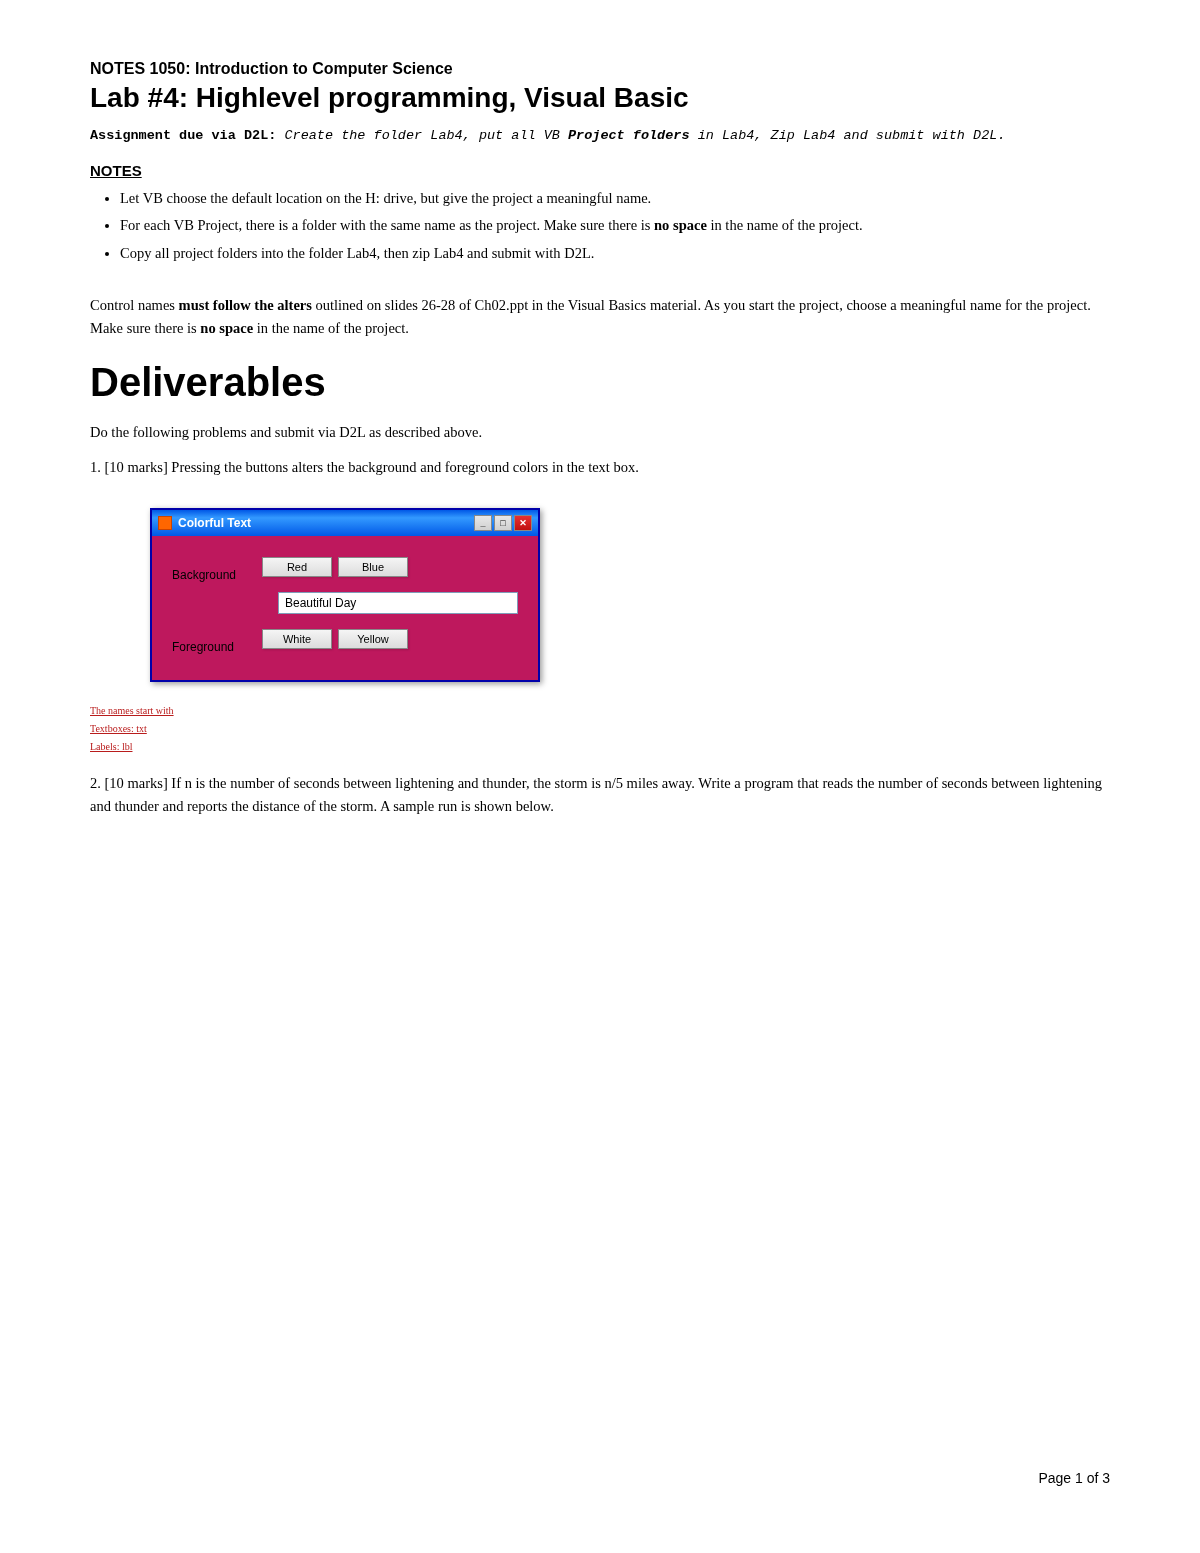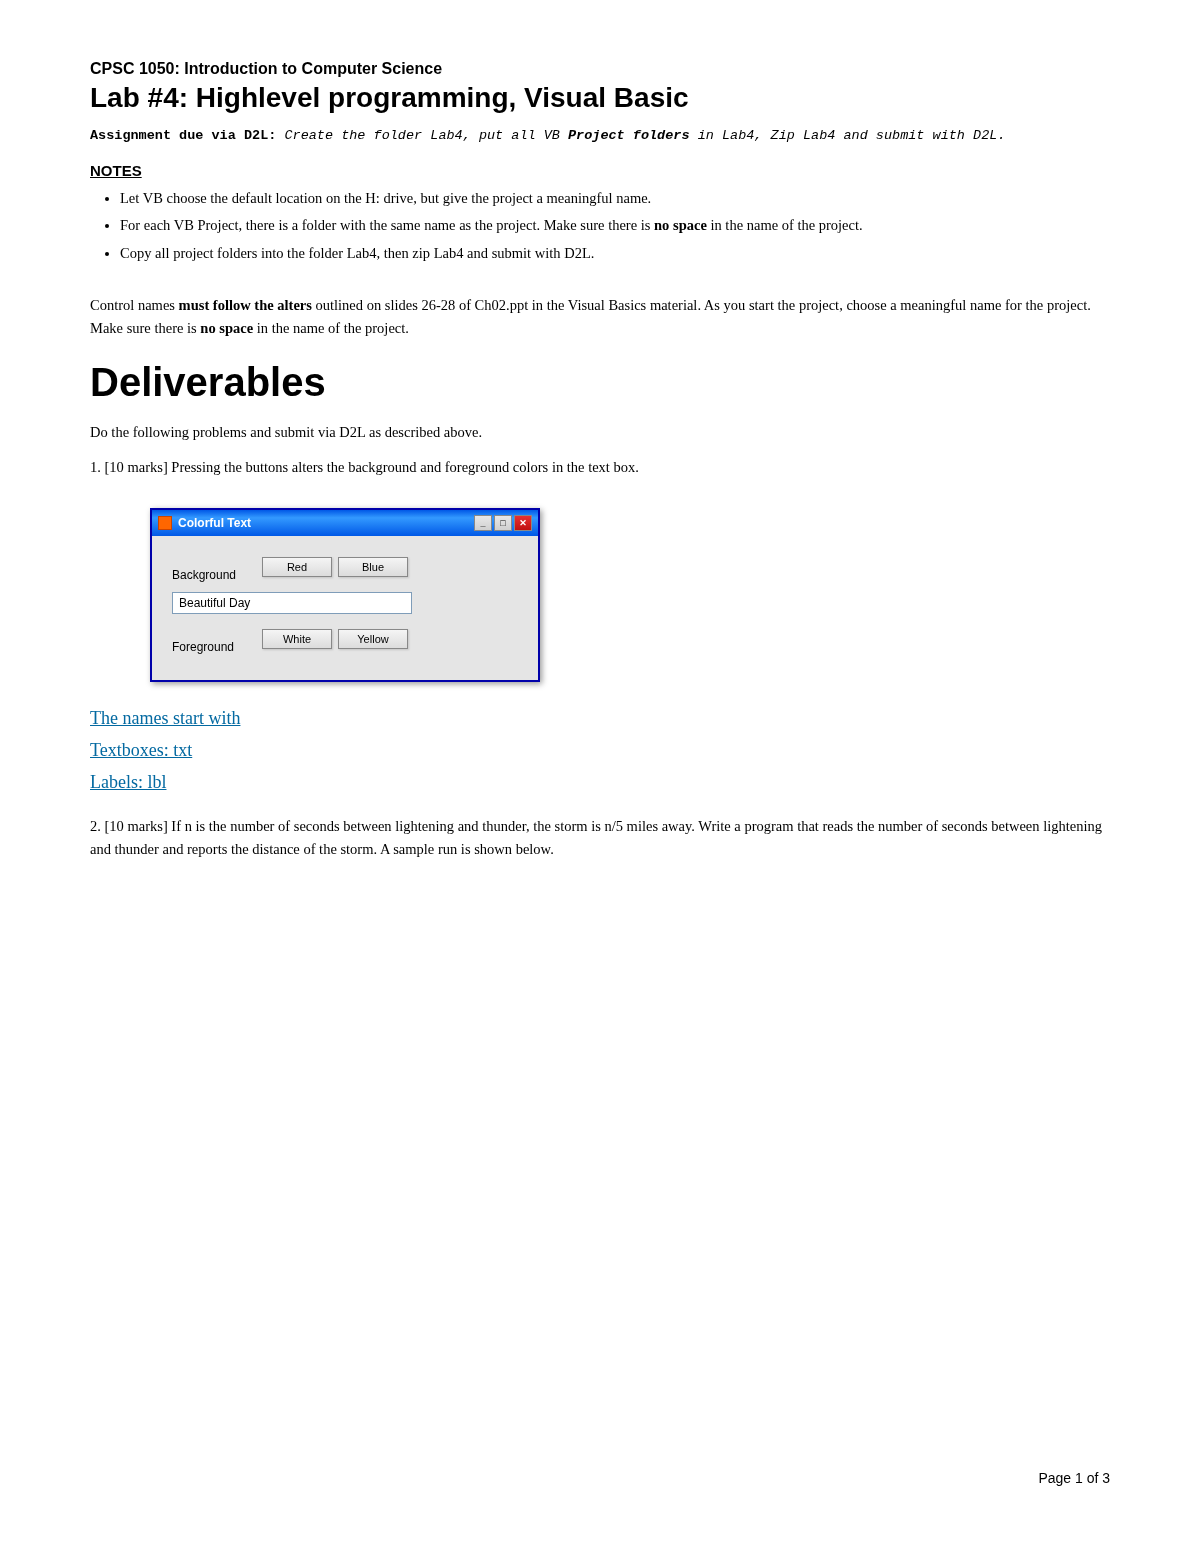--- a/index.html
+++ b/index.html
@@ -90,21 +90,21 @@
     }
 
     
     .dialog-container {
       margin: 16px 0 16px 60px;
       display: inline-block;
     }
 
     .dialog-box {
       border: 2px solid #0000aa;
-      background: #e5e5e5;
+      background: #be185d;
       width: 390px;
       font-family: "Tahoma", Arial, sans-serif;
       font-size: 12px;
       box-shadow: 2px 2px 6px rgba(0,0,0,0.4);
     }
 
     .dialog-titlebar {
       background: linear-gradient(to bottom, #0058e6 0%, #3399ff 30%, #0058e6 100%);
       color: white;
       padding: 4px 6px;
@@ -181,60 +181,60 @@
       font-size: 11px;
       font-family: "Tahoma", Arial, sans-serif;
       cursor: pointer;
       margin-right: 6px;
       box-shadow: 1px 1px 2px rgba(0,0,0,0.15);
     }
 
     .dialog-textbox-row {
       display: flex;
       align-items: center;
-      justify-content: flex-start;
+      justify-content: flex-end;
       margin-bottom: 10px;
     }
 
     .dialog-textbox {
       width: 240px;
       padding: 3px 6px;
       border: 1px solid #7f9db9;
       background: white;
       font-size: 12px;
       font-family: "Tahoma", Arial, sans-serif;
     }
 
     .hints-section {
       margin-top: 4px;
       margin-bottom: 16px;
     }
 
     .hint-link {
-      color: #0369a1;
-      font-size: 18px;
+      color: #b91c1c;
+      font-size: 10px;
       line-height: 1.8;
       display: block;
     }
 
     .page-footer {
       position: absolute;
       bottom: 67px;
       right: 90px;
       font-size: 14px;
       font-family: Arial, sans-serif;
     }
   </style>
 </head>
 <body>
 
 
 
 
-<div class="course-title">CPSC 1050: Introduction to Computer Science</div>
+<div class="course-title">NOTES 1050: Introduction to Computer Science</div>
 
 <div class="lab-title">Lab #4: Highlevel programming, Visual Basic</div>
 
 <div class="assignment-due">
   <span>Assignment due via D2L:</span>
   <span class="italic-text">
     <span>Create the folder Lab4, put all VB </span><span class="bold-folders">Project folders</span><span> in Lab4, Zip Lab4 and submit with D2L.</span>
   </span>
 </div>
 

